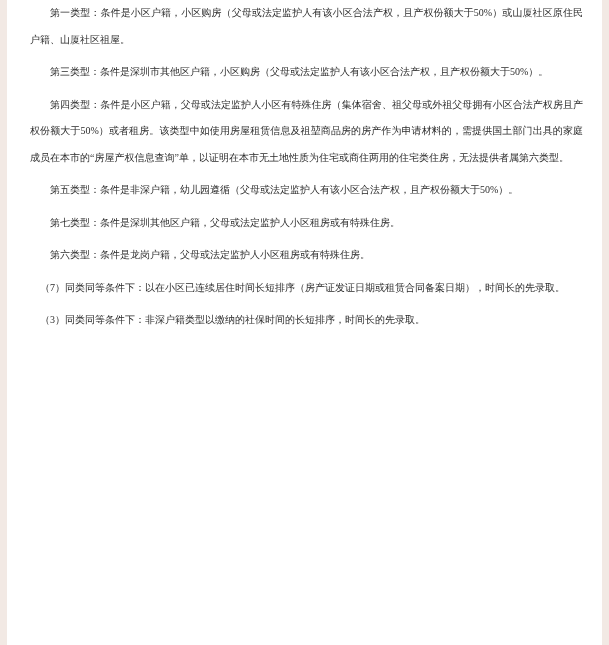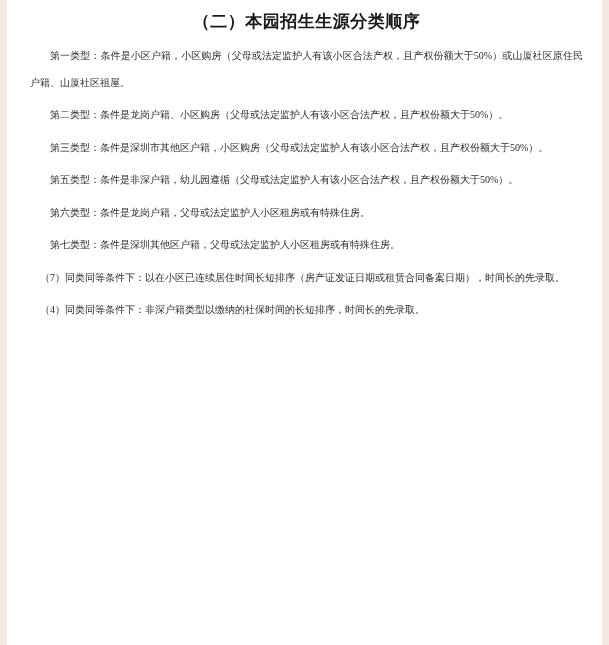--- a/index.html
+++ b/index.html
@@ -67,24 +67,23 @@
   }
 </style>
 </head>
 <body>
 
 <div class="page">
   <div class="edge-left"></div>
   <div class="edge-right"></div>
 
   <div class="content">
-    <div class="doc-title">（二）本园招生生源分类顺序</div>
 
     <p class="para indent2">第一类型：条件是小区户籍，小区购房（父母或法定监护人有该小区合法产权，且产权份额大于50%）或山厦社区原住民户籍、山厦社区祖屋。</p>
-    <p class="para indent2">第二类型：条件是龙岗户籍、小区购房（父母或法定监护人有该小区合法产权，且产权份额大于50%）。</p>
     <p class="para indent2">第三类型：条件是深圳市其他区户籍，小区购房（父母或法定监护人有该小区合法产权，且产权份额大于50%）。</p>
+    <p class="para indent2">第四类型：条件是小区户籍，父母或法定监护人小区有特殊住房（集体宿舍、祖父母或外祖父母拥有小区合法产权房且产权份额大于50%）或者租房。该类型中如使用房屋租赁信息及祖堃商品房的房产作为申请材料的，需提供国土部门出具的家庭成员在本市的“房屋产权信息查询”单，以证明在本市无土地性质为住宅或商住两用的住宅类住房，无法提供者属第六类型。</p>
     <p class="para indent2">第五类型：条件是非深户籍，幼儿园遵循（父母或法定监护人有该小区合法产权，且产权份额大于50%）。</p>
+    <p class="para indent2">第七类型：条件是深圳其他区户籍，父母或法定监护人小区租房或有特殊住房。</p>
     <p class="para indent2">第六类型：条件是龙岗户籍，父母或法定监护人小区租房或有特殊住房。</p>
-    <p class="para indent2">第七类型：条件是深圳其他区户籍，父母或法定监护人小区租房或有特殊住房。</p>
     <p class="para indent1">（7）同类同等条件下：以在小区已连续居住时间长短排序（房产证发证日期或租赁合同备案日期），时间长的先录取。</p>
-    <p class="para indent1">（4）同类同等条件下：非深户籍类型以缴纳的社保时间的长短排序，时间长的先录取。</p>
+    <p class="para indent1">（3）同类同等条件下：非深户籍类型以缴纳的社保时间的长短排序，时间长的先录取。</p>
   </div>
 </div>
 
 </body></html>

